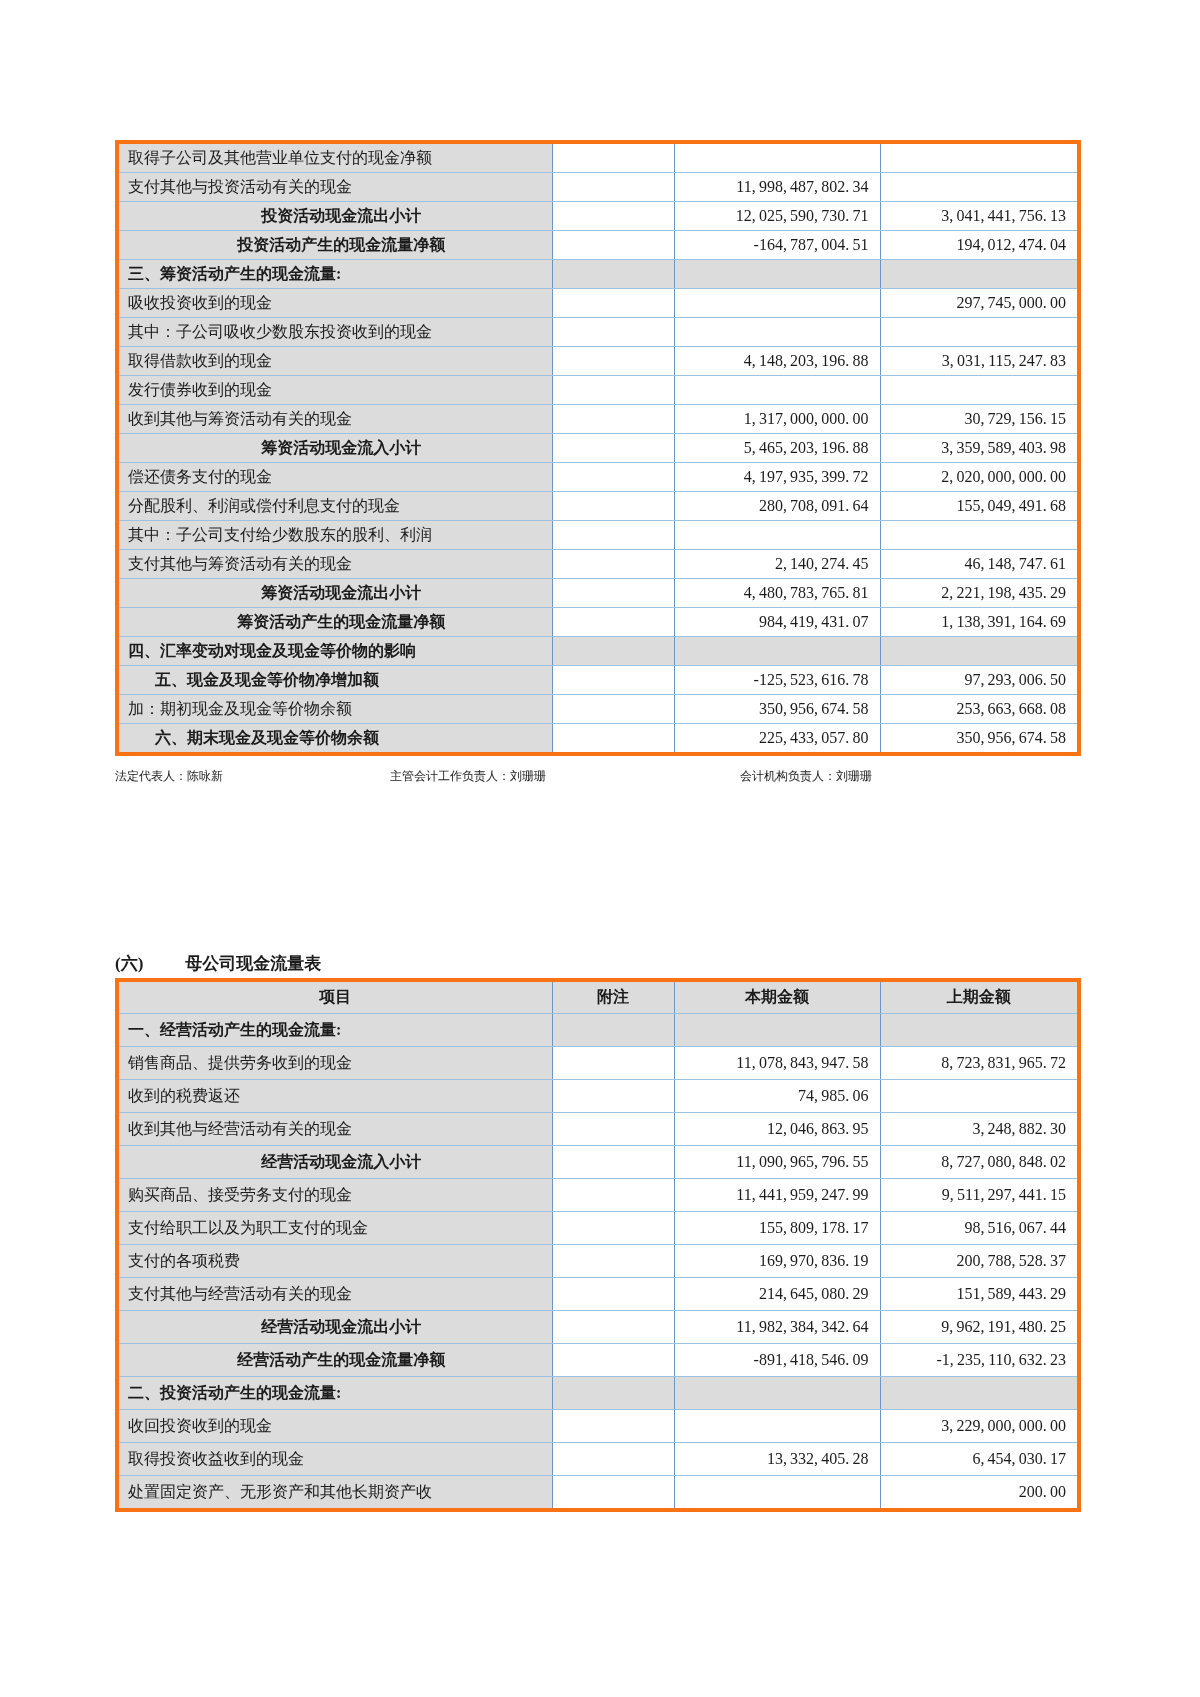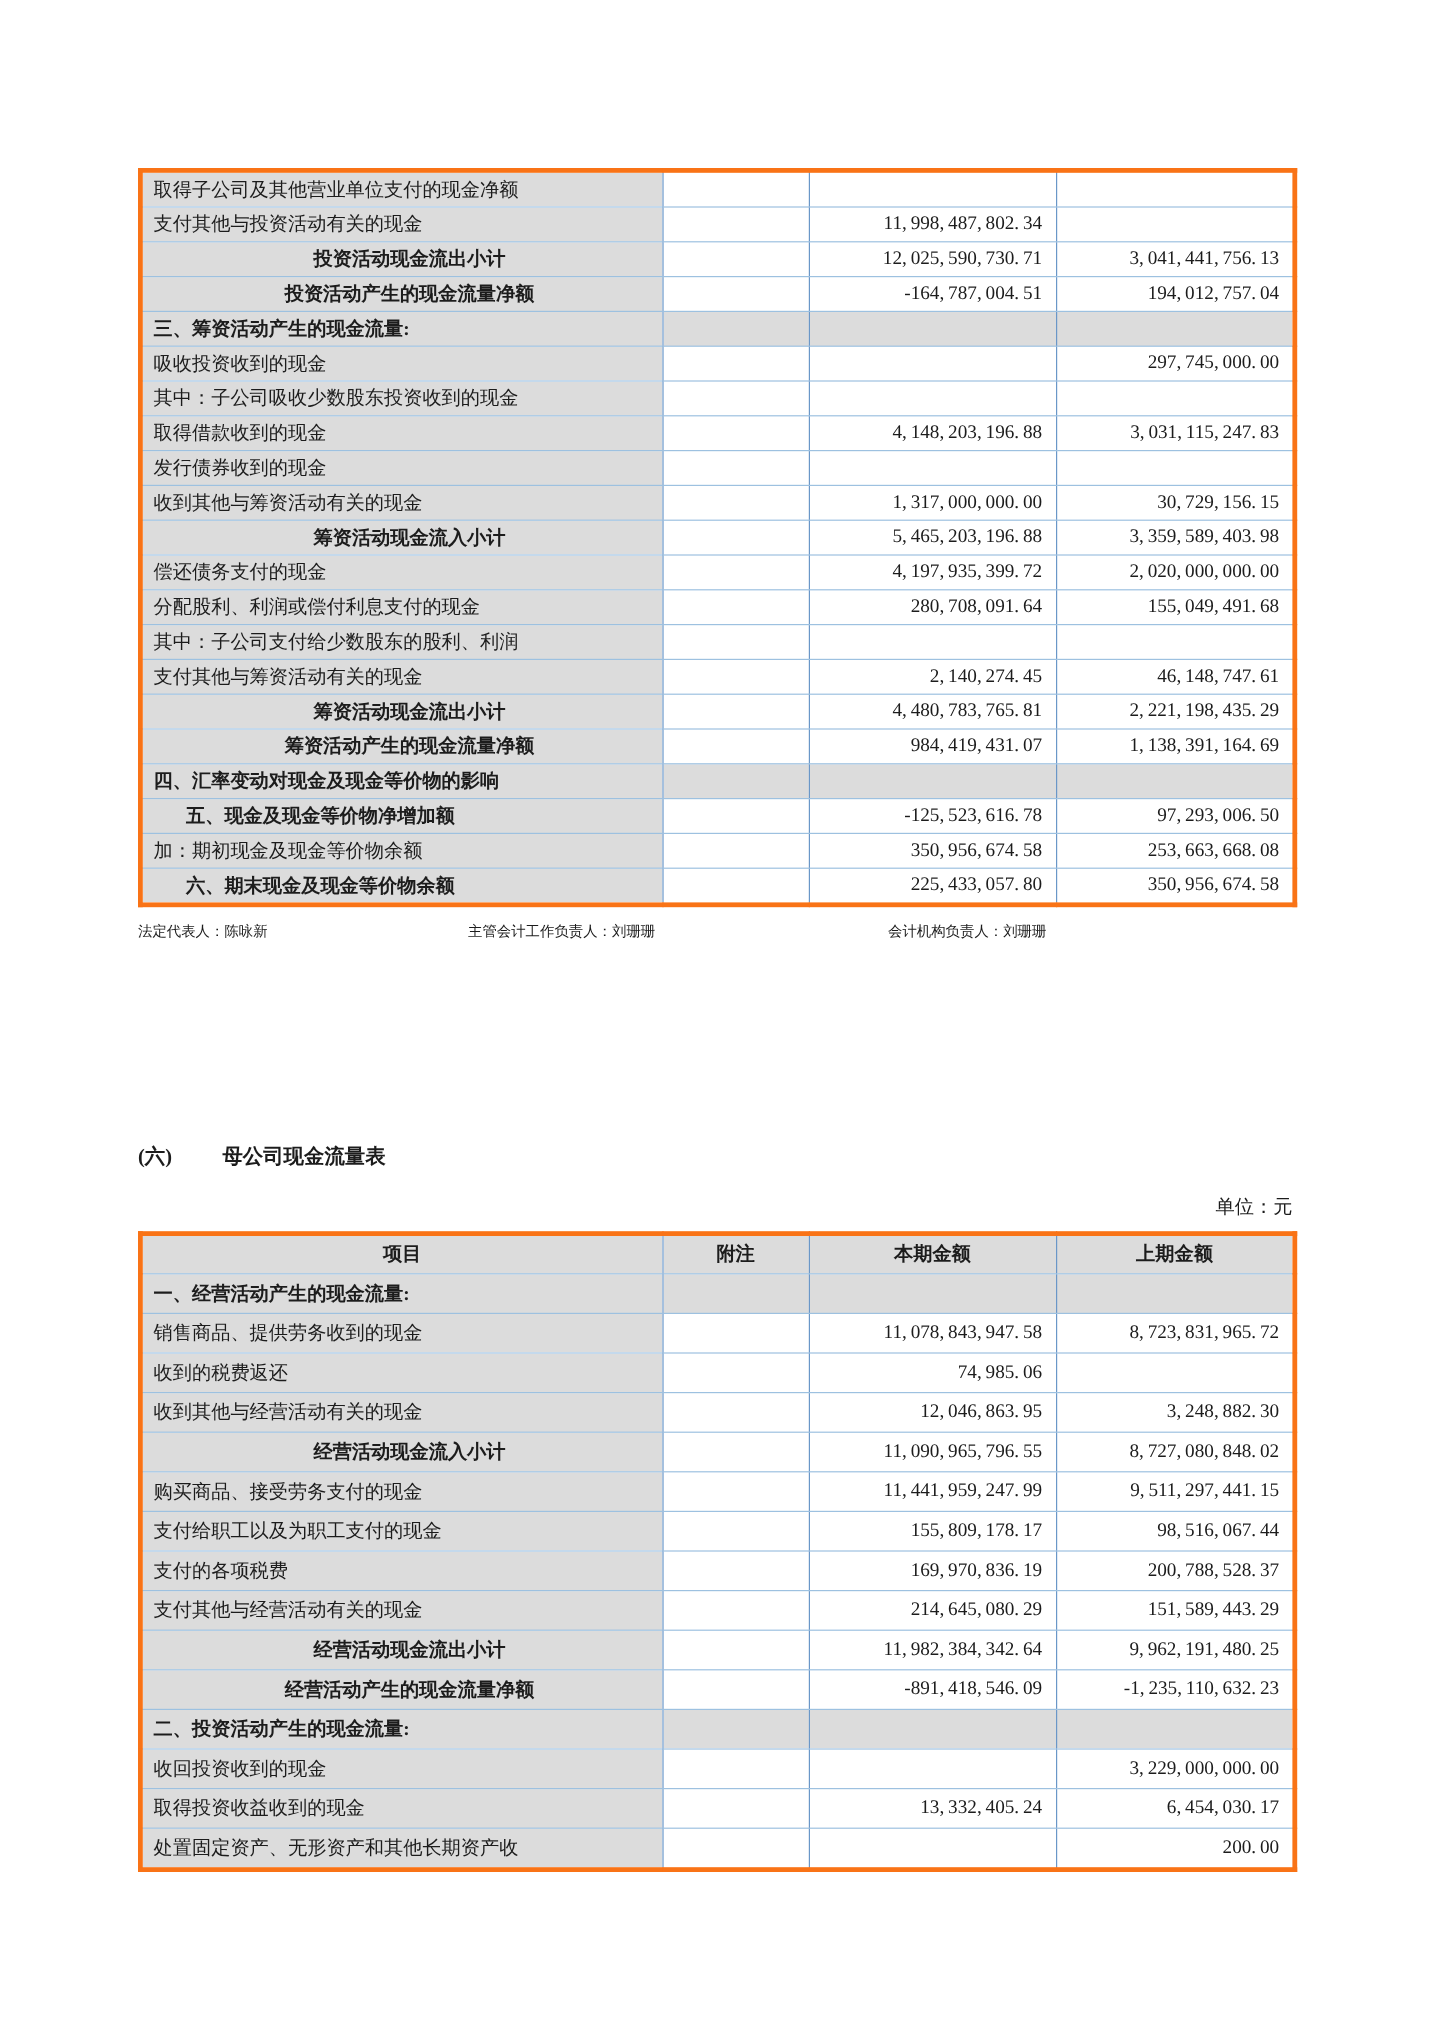--- a/index.html
+++ b/index.html
@@ -99,21 +99,21 @@
         <tr class="row-subtotal">
           <td class="c-label">投资活动现金流出小计</td>
           <td class="c-note"></td>
           <td class="c-cur">12, 025, 590, 730. 71</td>
           <td class="c-pri">3, 041, 441, 756. 13</td>
         </tr>
         <tr class="row-subtotal">
           <td class="c-label">投资活动产生的现金流量净额</td>
           <td class="c-note"></td>
           <td class="c-cur">-164, 787, 004. 51</td>
-          <td class="c-pri">194, 012, 757. 04</td>
+          <td class="c-pri">194, 012, 474. 04</td>
         </tr>
         <tr class="row-section">
           <td class="c-label">三、筹资活动产生的现金流量:</td>
           <td class="c-note"></td>
           <td class="c-cur"></td>
           <td class="c-pri"></td>
         </tr>
         <tr class="row-item">
           <td class="c-label">吸收投资收到的现金</td>
           <td class="c-note"></td>
@@ -216,21 +216,20 @@
   <div class="signature">
     <span class="sig-1">法定代表人：陈咏新</span>
     <span class="sig-2">主管会计工作负责人：刘珊珊</span>
     <span class="sig-3">会计机构负责人：刘珊珊</span>
   </div>
 
   <div class="section-heading">
     <span class="num">(六)</span><span>母公司现金流量表</span>
   </div>
 
-  <div class="unit-line">单位：元</div>
 
   <table id="table2">
     <colgroup>
       <col class="col-label">
         <col class="col-note">
         <col class="col-cur">
         <col class="col-pri">
     </colgroup>
     <thead>
       <tr>
@@ -315,21 +314,21 @@
         </tr>
         <tr class="row-item">
           <td class="c-label">收回投资收到的现金</td>
           <td class="c-note"></td>
           <td class="c-cur"></td>
           <td class="c-pri">3, 229, 000, 000. 00</td>
         </tr>
         <tr class="row-item">
           <td class="c-label">取得投资收益收到的现金</td>
           <td class="c-note"></td>
-          <td class="c-cur">13, 332, 405. 24</td>
+          <td class="c-cur">13, 332, 405. 28</td>
           <td class="c-pri">6, 454, 030. 17</td>
         </tr>
         <tr class="row-item">
           <td class="c-label">处置固定资产、无形资产和其他长期资产收</td>
           <td class="c-note"></td>
           <td class="c-cur"></td>
           <td class="c-pri">200. 00</td>
         </tr>
       </tbody>
   </table>

